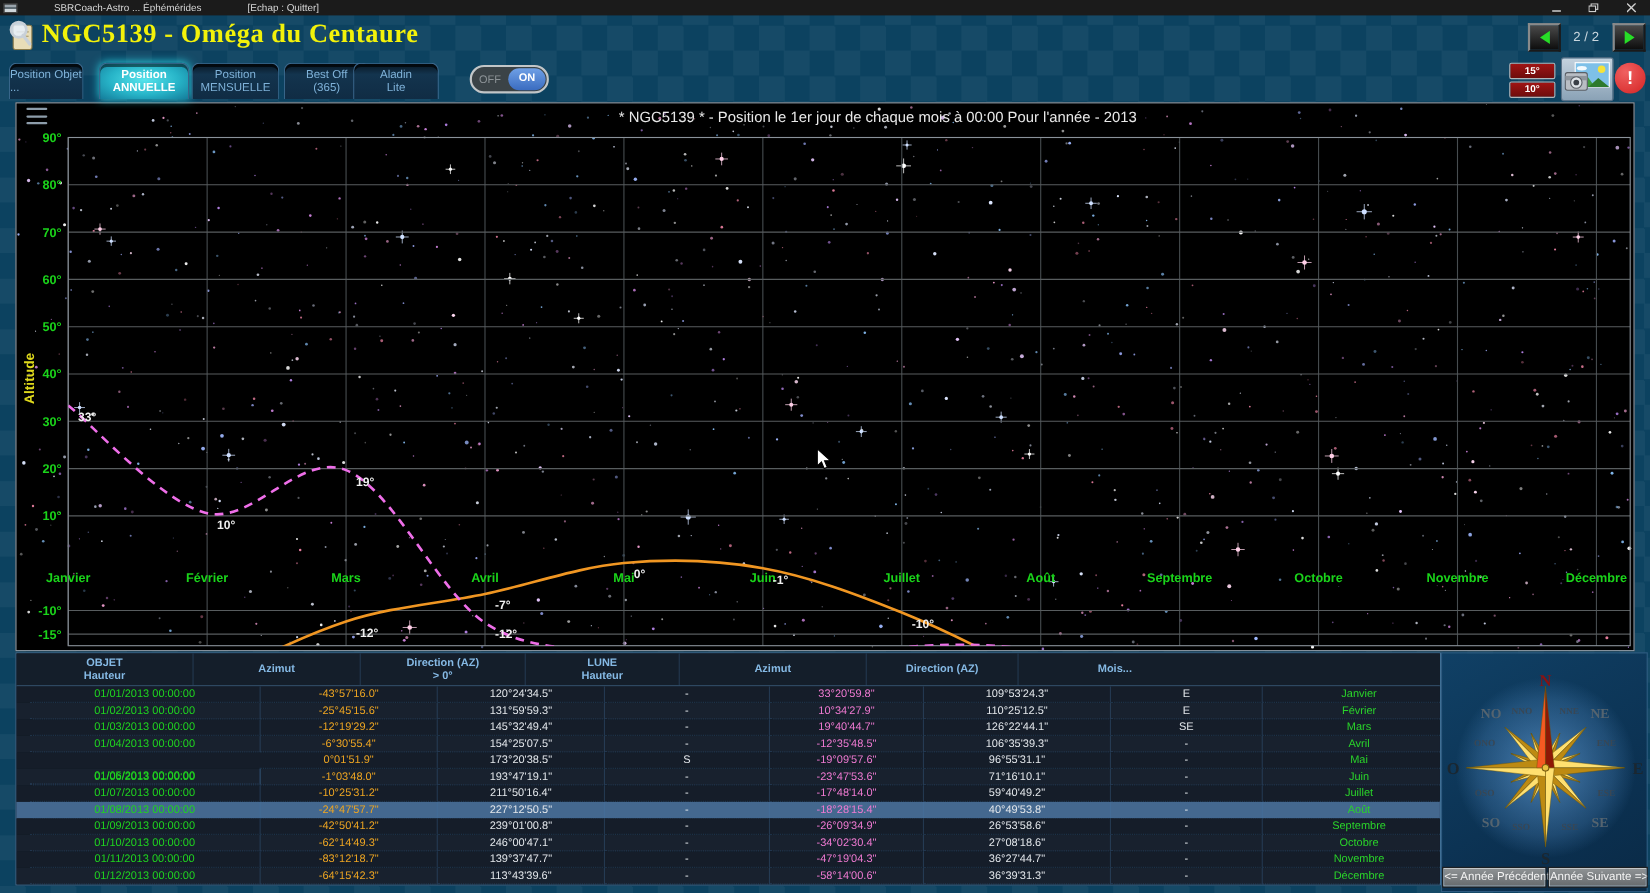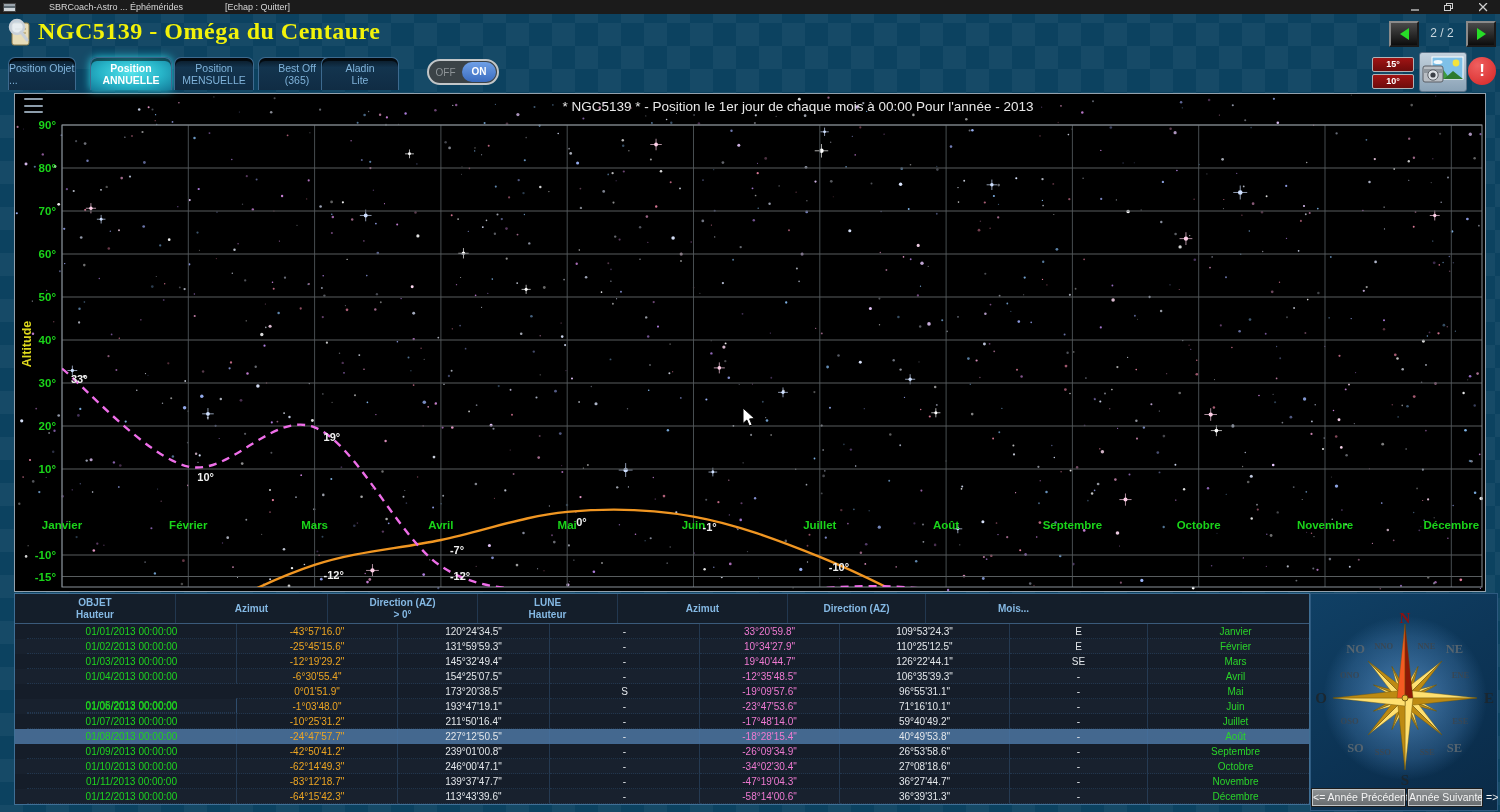--- a/index.html
+++ b/index.html
@@ -73,21 +73,21 @@
   .cell:last-child{border-right:none;}
   .t-row .cell{border-bottom:1px dotted rgba(60,110,160,.28);}
   .c-date{color:#1fd41f;} .c-haut{color:#eda522;} .c-az,.c-dir{color:#e2e6ea;} .c-lune{color:#ef7ad2;} .c-mois{color:#2ad42a;}
   
   .compass-panel{position:absolute;left:1310px;top:593px;width:188px;height:218px;z-index:4;
        background:linear-gradient(150deg,#104065 0%,#0b3050 70%,#0a2a46 100%);border:1px solid #2e5a80;}
   .compass-panel svg{display:block;font-family:"Liberation Serif",serif;}
   .year-btn{position:absolute;bottom:4px;height:17px;background:linear-gradient(#8e9294,#686c6f);
        border:1px solid #c2c6c8;outline:1px solid #1d1d1d;color:#f4f4f4;font-size:10.5px;font-family:"Liberation Sans",sans-serif;
        text-align:center;line-height:15px;white-space:nowrap;z-index:6;}
-  .yb-prev{left:1px;width:93px;} .yb-next{left:97px;width:74px;}
+  .yb-prev{left:1px;width:93px;} .yb-next{left:97px;width:89px;}
 </style>
 </head>
 <body>
 
 <div class="app">
 
   <div class="titlebar">
     <span class="tb-icon"></span>
     <span class="tb-text">SBRCoach-Astro ... Éphémérides</span>
     <span class="tb-text">[Echap : Quitter]</span>

